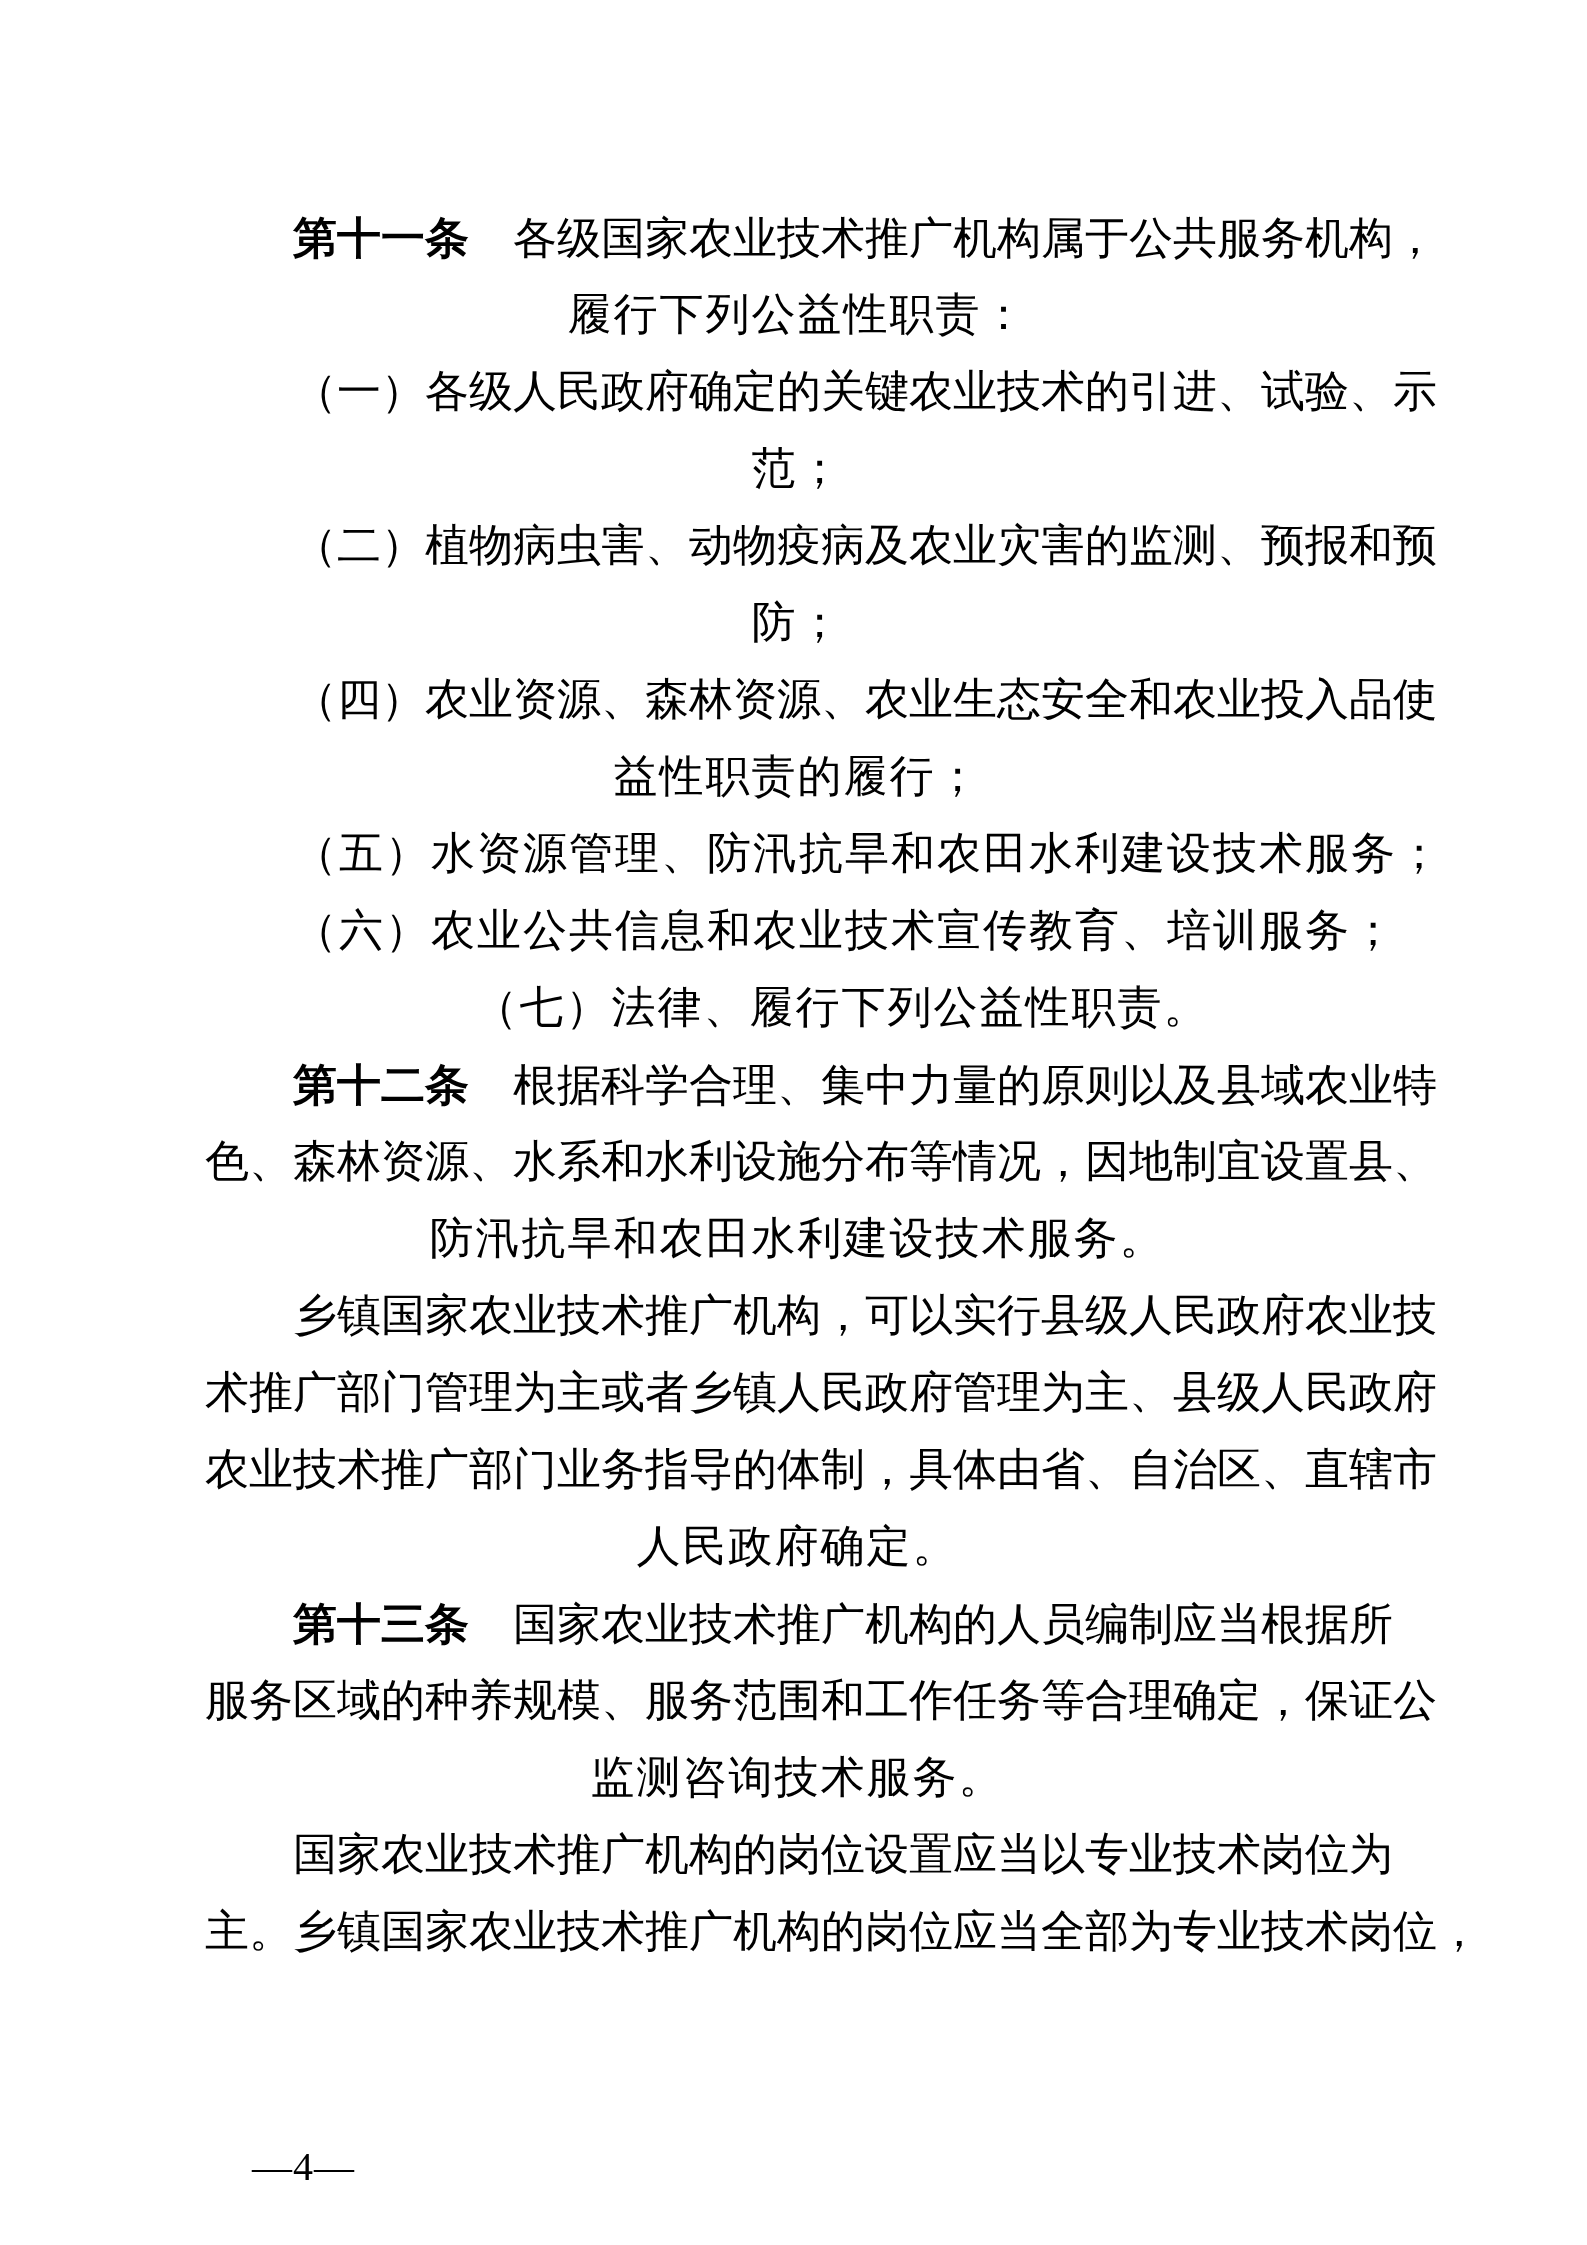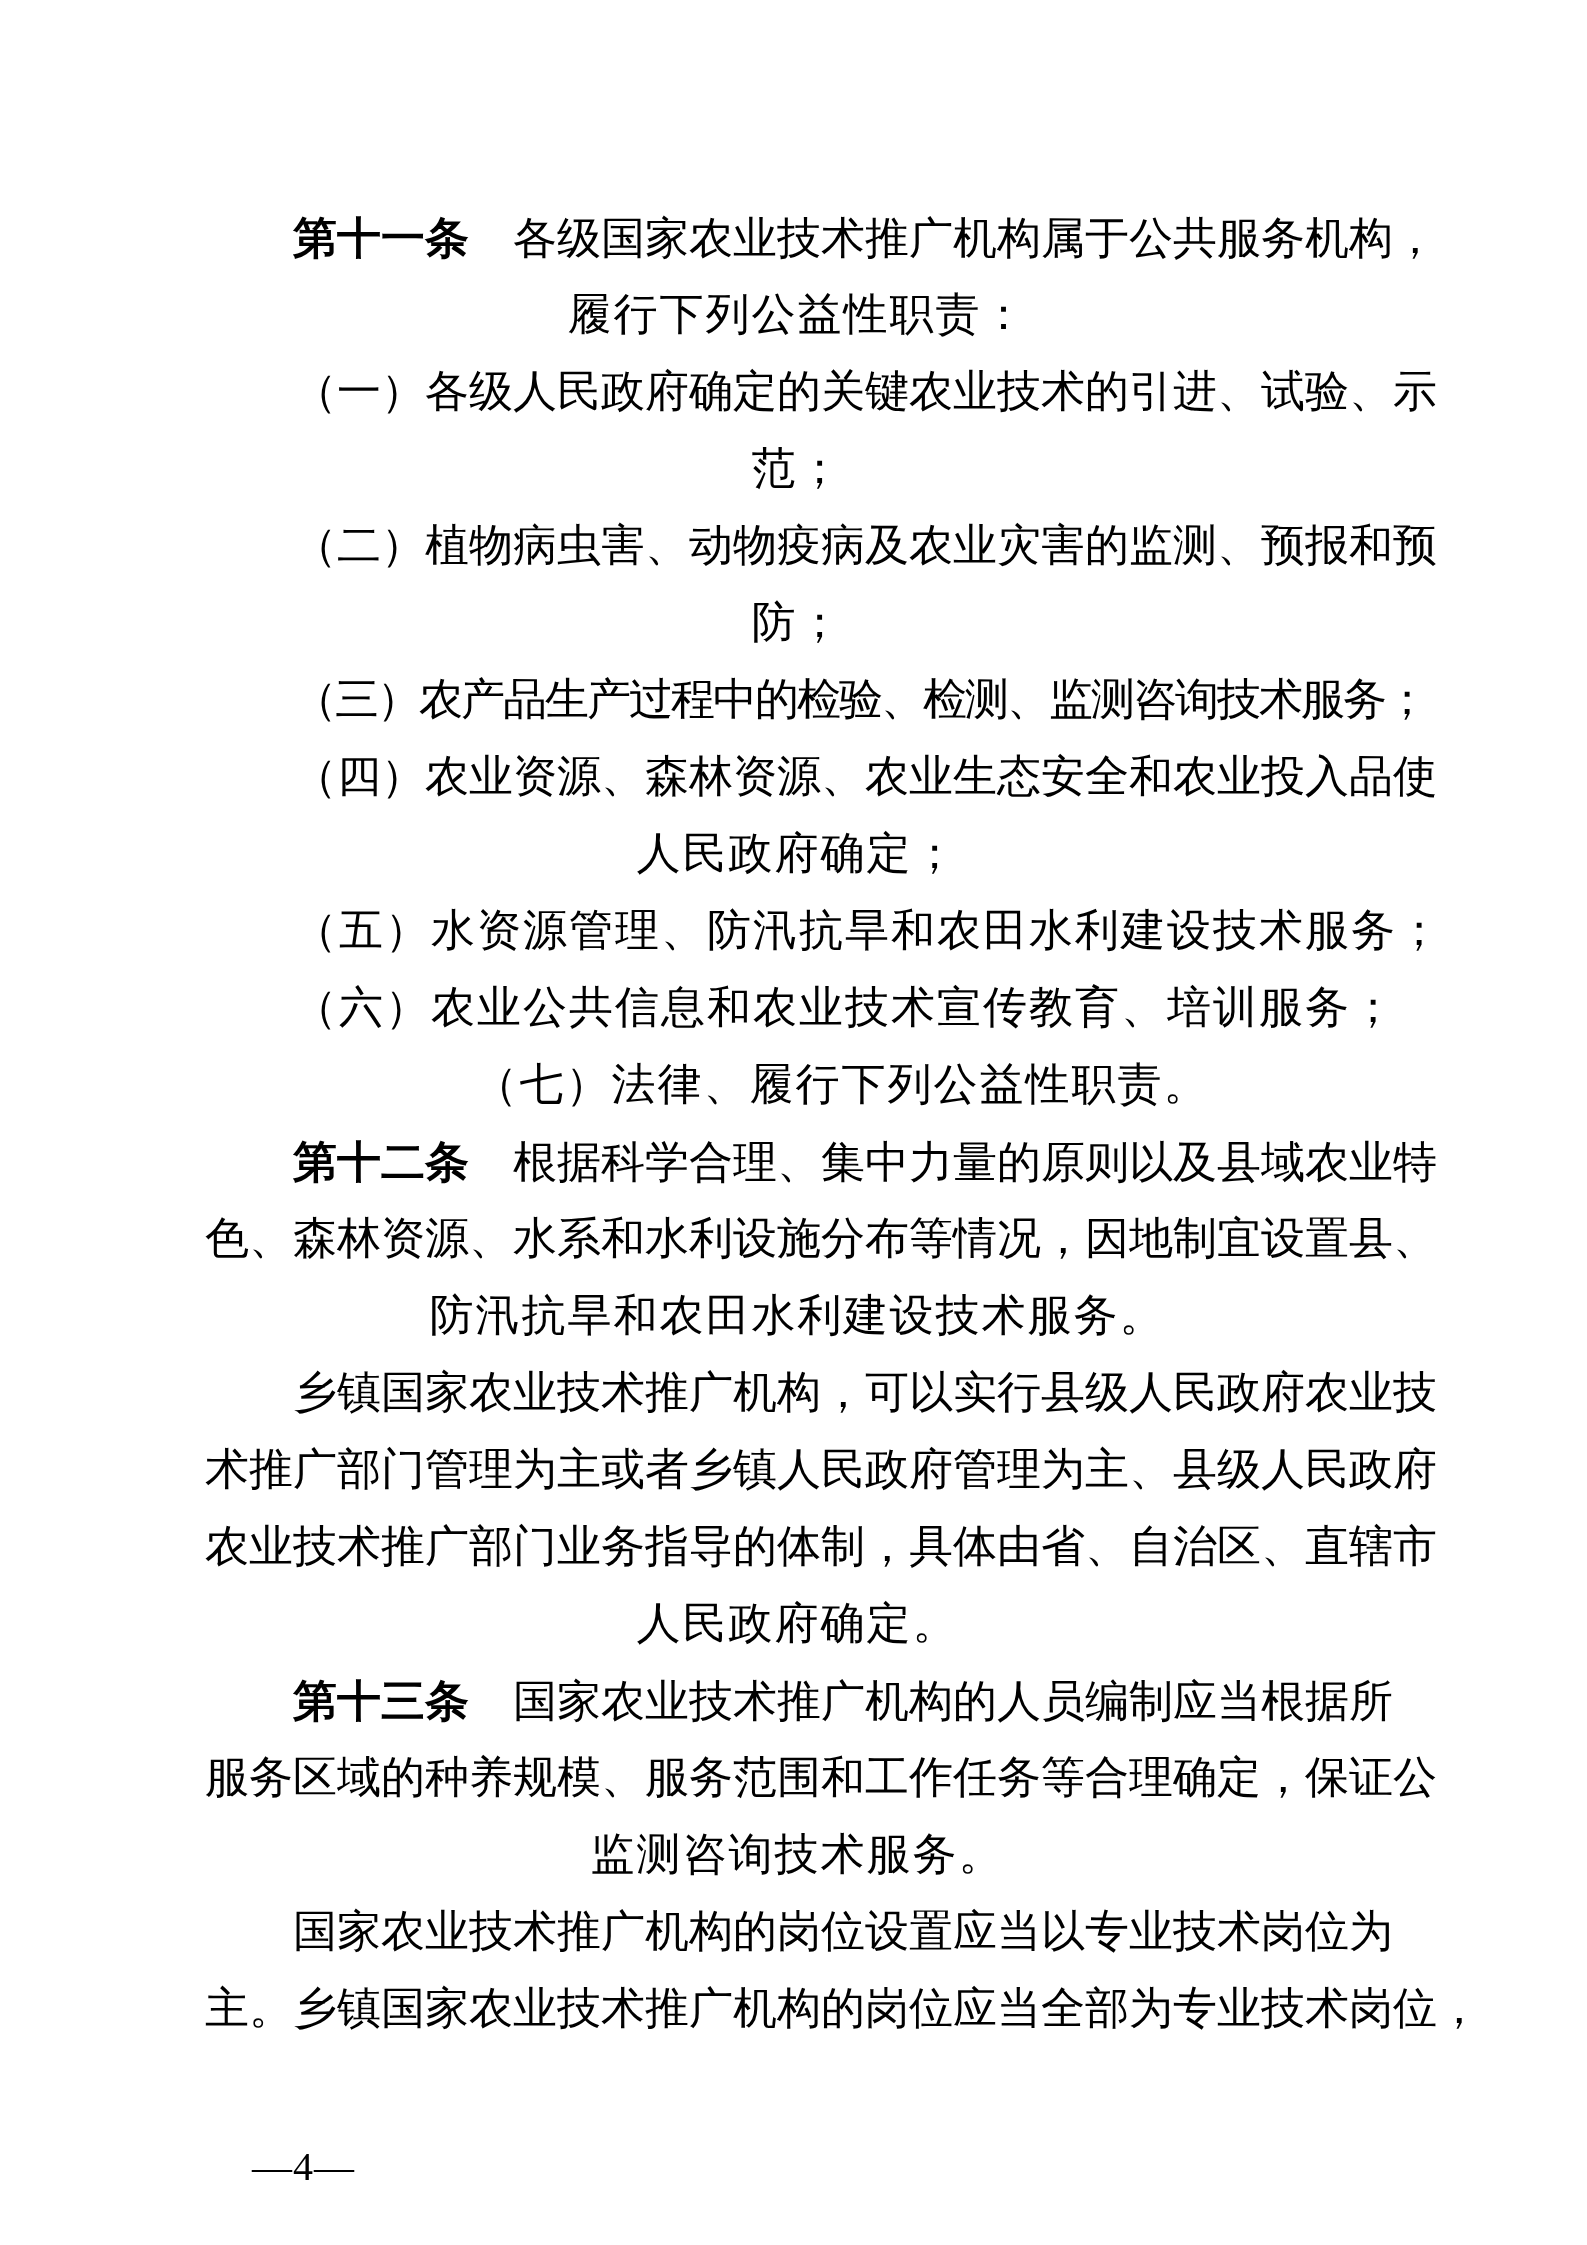--- a/index.html
+++ b/index.html
@@ -141,21 +141,20 @@
       <span>的</span>
       <span>监</span>
       <span>测</span>
       <span>、</span>
       <span>预</span>
       <span>报</span>
       <span>和</span>
       <span>预</span>
     </div>
     <div class="line natural"><span>防；</span></div>
-    <div class="line natural indent tight"><span>（三）农产品生产过程中的检验、检测、监测咨询技术服务；</span></div>
     <div class="line fill indent">
       <span>（</span>
       <span>四</span>
       <span>）</span>
       <span>农</span>
       <span>业</span>
       <span>资</span>
       <span>源</span>
       <span>、</span>
       <span>森</span>
@@ -170,21 +169,21 @@
       <span>安</span>
       <span>全</span>
       <span>和</span>
       <span>农</span>
       <span>业</span>
       <span>投</span>
       <span>入</span>
       <span>品</span>
       <span>使</span>
     </div>
-    <div class="line natural"><span>人民政府确定；</span></div>
+    <div class="line natural"><span>益性职责的履行；</span></div>
     <div class="line natural indent"><span>（五）水资源管理、防汛抗旱和农田水利建设技术服务；</span></div>
     <div class="line natural indent"><span>（六）农业公共信息和农业技术宣传教育、培训服务；</span></div>
     <div class="line natural indent"><span>（七）法律、履行下列公益性职责。</span></div>
     <div class="line fill indent">
       <span class="b">第</span>
       <span class="b">十</span>
       <span class="b">二</span>
       <span class="b">条</span>
       <span>　</span>
       <span>根</span>

